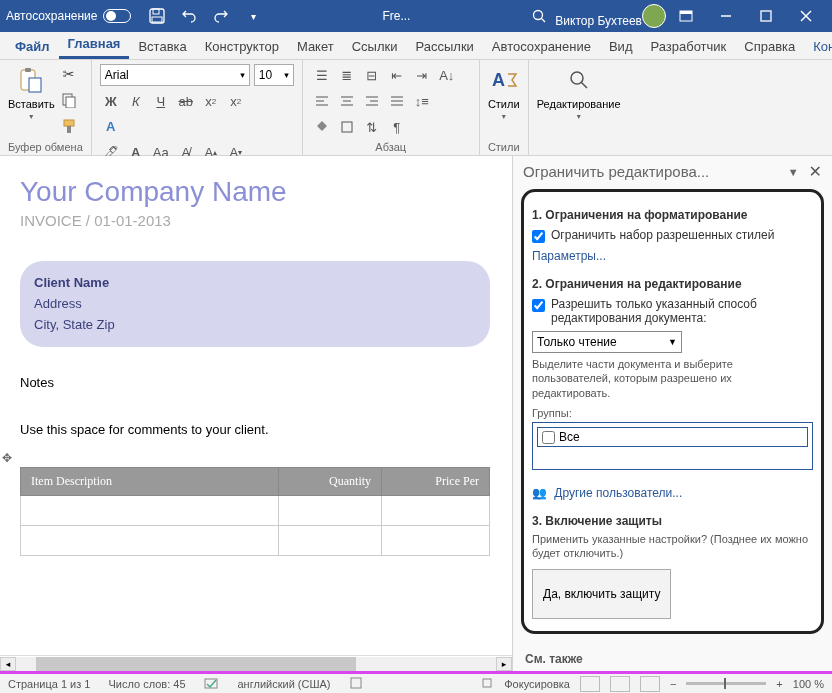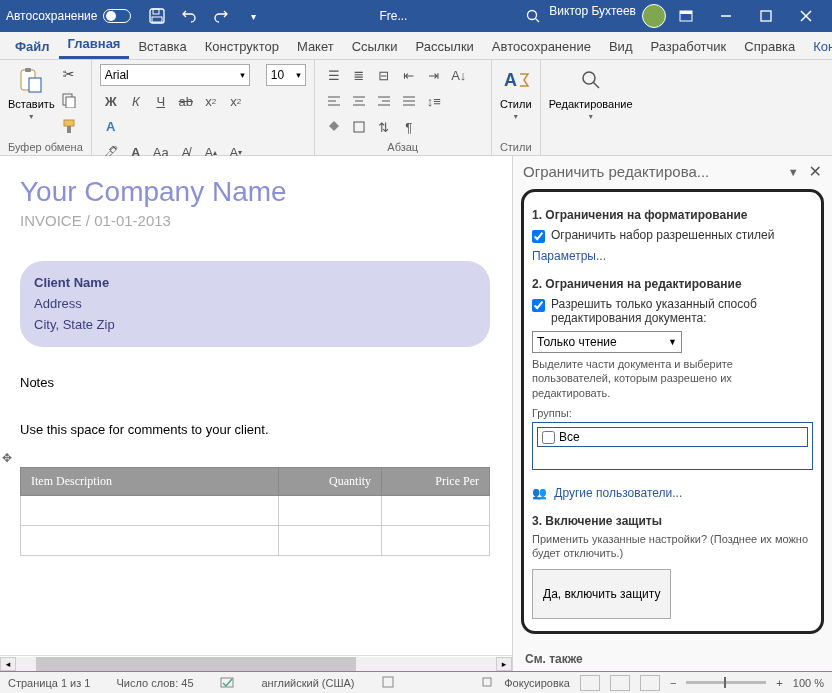--- a/index.html
+++ b/index.html
@@ -5,21 +5,21 @@
 * { box-sizing: border-box; margin: 0; padding: 0; font-family: "Segoe UI", sans-serif; }
 body { width: 832px; height: 693px; overflow: hidden; background: #fff; font-size: 12px; display: flex; flex-direction: column; }
 
 
 .titlebar { height: 32px; background: #2b579a; color: #fff; display: flex; align-items: center; padding: 0 6px; }
 .titlebar .autosave { font-size: 12px; margin-right: 6px; }
 .titlebar .toggle { width: 28px; height: 14px; border: 1px solid #fff; border-radius: 8px; position: relative; margin-right: 10px; }
 .titlebar .toggle::before { content: ""; position: absolute; left: 2px; top: 1px; width: 10px; height: 10px; background: #fff; border-radius: 50%; }
 .titlebar .ticon { width: 24px; height: 24px; display: flex; align-items: center; justify-content: center; margin: 0 4px; cursor: pointer; }
 .titlebar .spacer { flex: 1; text-align: center; font-size: 12px; }
-.titlebar .user { display: flex; align-items: flex-start; gap: 6px; }
+.titlebar .user { display: flex; align-items: flex-end; }
 .titlebar .avatar { width: 24px; height: 24px; border-radius: 50%; background: #7fa650; border: 1px solid #fff; }
 .titlebar .wbtn { width: 40px; height: 32px; display: flex; align-items: center; justify-content: center; cursor: pointer; }
 
 
 .tabs { height: 28px; background: #f3f3f3; display: flex; align-items: flex-end; border-bottom: 1px solid #d4d4d4; padding: 0 6px; }
 .tabs .tab { padding: 5px 9px; font-size: 13px; color: #444; cursor: pointer; }
 .tabs .tab.active { color: #2b579a; border-bottom: 3px solid #2b579a; font-weight: 600; }
 .tabs .tab.file { color: #2b579a; font-weight: 600; }
 .tabs .tab.right { margin-left: auto; color: #2b579a; }
 
@@ -74,21 +74,21 @@
 .link { color: #2b579a; cursor: pointer; font-size: 12px; margin-top: 6px; display: inline-block; }
 .combo { height: 22px; border: 1px solid #888; background: #fff; display: flex; align-items: center; justify-content: space-between; padding: 0 4px; font-size: 12px; width: 150px; margin-top: 6px; }
 .subhead { font-weight: bold; font-size: 12px; margin-top: 12px; color: #555; }
 .helptext { font-size: 11px; color: #555; margin-top: 4px; line-height: 1.3; }
 .groupbox { border: 1px solid #2b579a; background: #fff; padding: 4px; margin-top: 2px; }
 .groupbox .inner { display: flex; align-items: center; gap: 4px; font-size: 12px; }
 .enablebtn { border: 1px solid #aaa; background: #f3f3f3; padding: 17px 10px; font-size: 12px; margin-top: 8px; cursor: pointer; }
 .seealso { font-weight: bold; color: #555; font-size: 12px; margin-top: 18px; padding: 0 4px; }
 
 
-.statusbar { height: 22px; background: #f3f3f3; border-top: 1px solid #d946ef; display: flex; align-items: center; font-size: 11px; color: #555; padding: 0 8px; gap: 26px; }
+.statusbar { height: 22px; background: #f3f3f3; border-top: 3px solid #d946ef; display: flex; align-items: center; font-size: 11px; color: #555; padding: 0 8px; gap: 18px; }
 .statusbar .right { margin-left: auto; display: flex; align-items: center; gap: 10px; }
 .zoomslider { width: 80px; height: 3px; background: #bbb; position: relative; }
 .zoomslider::before { content: ""; position: absolute; left: 38px; top: -4px; width: 2px; height: 11px; background: #666; }
 .viewbtn { width: 20px; height: 16px; border: 1px solid #bbb; cursor: pointer; }
 
 svg { pointer-events: none; }
 </style>
 </head>
 <body>
 
@@ -192,21 +192,21 @@
               <rect x="6" y="8" width="4" height="7" fill="#888"></rect>
             </svg>
           </div>
       </div>
     </div>
     <div class="rlabel">Буфер обмена</div>
   </div>
 
   <div class="rgroup">
     <div class="rbody" style="flex-direction:column;gap:4px;">
-      <div style="display:flex;gap:16px;">
+      <div style="display:flex;gap:4px;">
         <div class="fontcombo name">
             <span>Arial</span>
             <span style="font-size:9px;">▾</span>
           </div>
         <div class="fontcombo size">
             <span>10</span>
             <span style="font-size:9px;">▾</span>
           </div>
       </div>
       <div class="smallrow">

